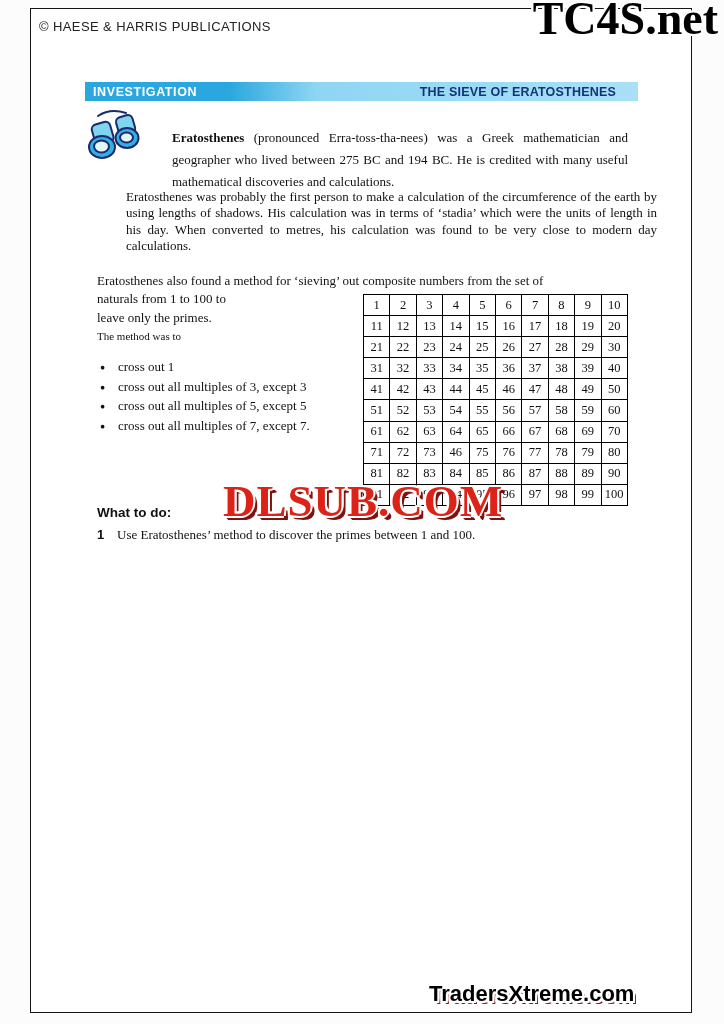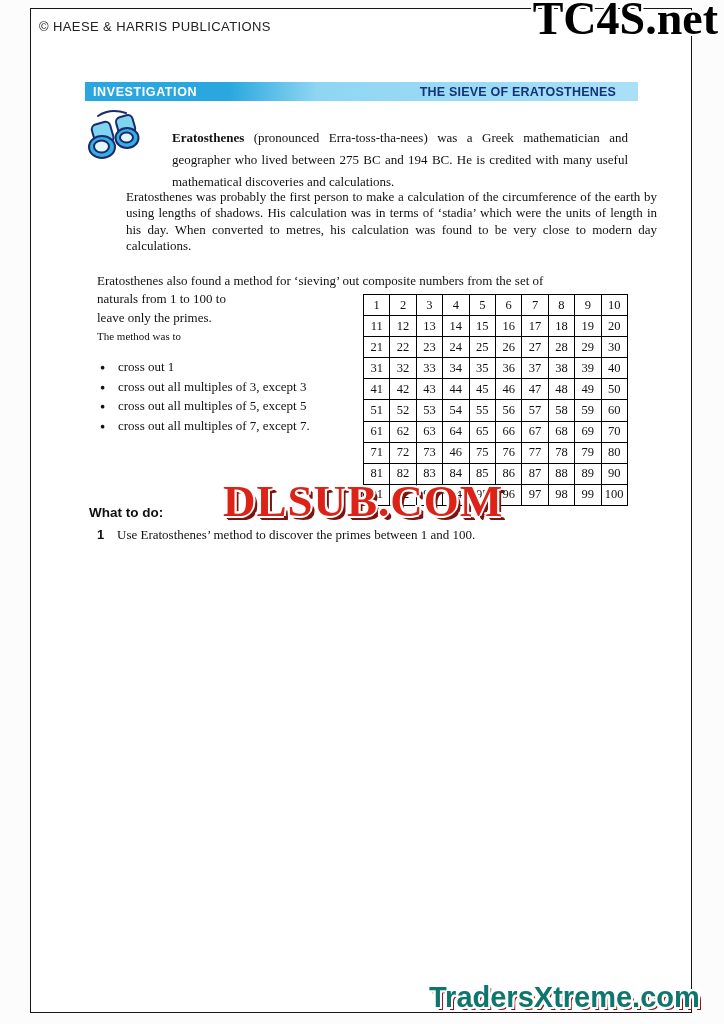--- a/index.html
+++ b/index.html
@@ -68,35 +68,35 @@
   .wm-dlsub {
     position:absolute; left:223px; top:477px; z-index:20;
     font-family:"Liberation Serif", serif; font-weight:bold;
     font-size:45px; line-height:1.1; color:#dd2318; letter-spacing:1px;
     text-shadow:
       -2px 0 0 #fff, 2px 0 0 #fff, 0 -2px 0 #fff, 0 2px 0 #fff,
       -2px -2px 0 #fff, 2px -2px 0 #fff, -2px 2px 0 #fff,
       3px 3px 0 #7e1410, 4px 4px 0 #7e1410;
   }
   .what-heading {
-    position:absolute; left:89px; top:505px;
+    position:absolute; left:97px; top:505px;
     font-family:"Liberation Sans", sans-serif; font-weight:bold; font-size:13.5px;
   }
   .task {
     position:absolute; left:97px; top:527px; width:531px;
     display:flex; font-size:13px;
   }
   .task-num {
     font-family:"Liberation Sans", sans-serif; font-weight:bold;
     width:20px; flex:0 0 20px;
   }
   .wm-traders {
     position:absolute; left:429px; top:982px; z-index:30;
     font-family:"Liberation Sans", sans-serif; font-weight:bold;
-    font-size:29px; line-height:1.1; color:#0f766e; letter-spacing:0px;
+    font-size:22px; line-height:1.1; color:#000000; letter-spacing:0px;
     text-shadow:
       -2px 0 0 #fff, 2px 0 0 #fff, 0 -2px 0 #fff, 0 2px 0 #fff,
       -2px -2px 0 #fff, 2px -2px 0 #fff, -2px 2px 0 #fff, 2px 2px 0 #fff,
       3px 3px 0 #8c1210;
   }
 </style>
 </head>
 <body>
 
 <div class="frame"></div>

